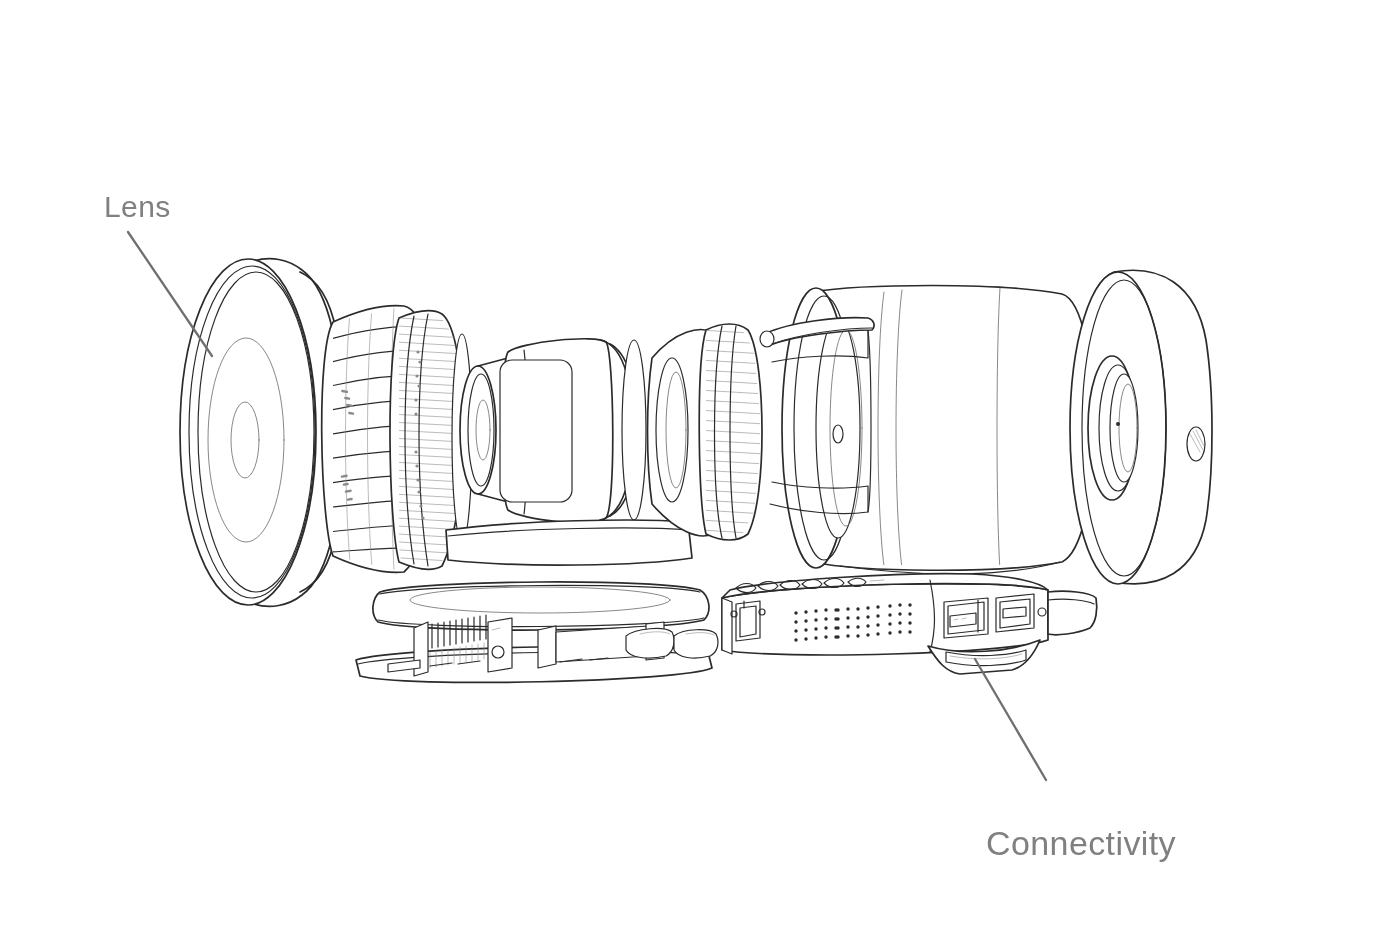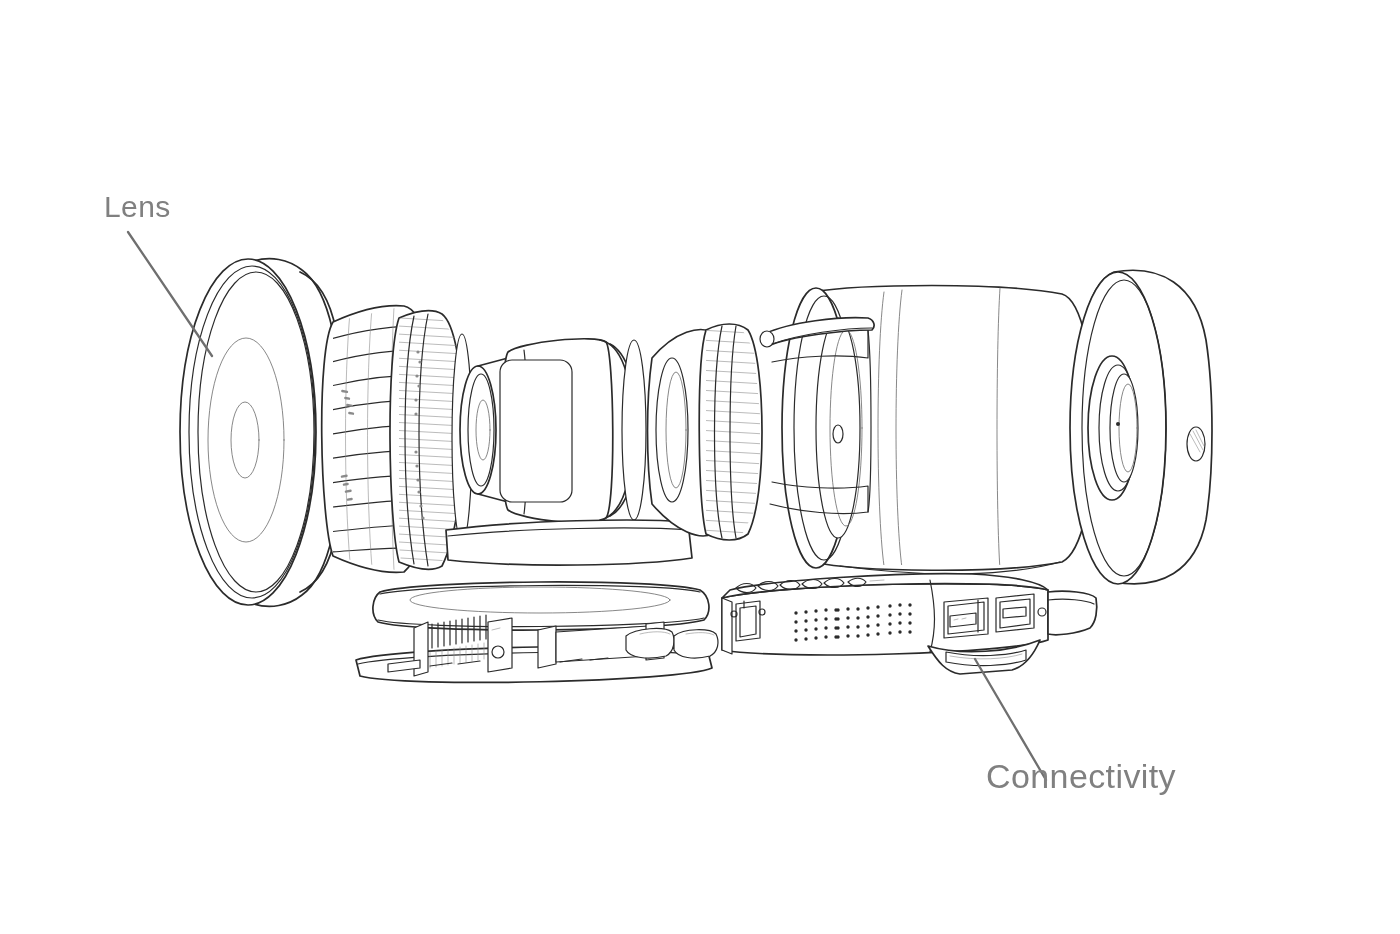--- a/index.html
+++ b/index.html
@@ -37,21 +37,21 @@
   }
   #label-lens {
     left: 72px;
     top: 190px;
     font-size: 30px;
     letter-spacing: 0.4px;
     margin-left: 32px;
   }
   #label-connectivity {
     left: 986px;
-    top: 757px;
+    top: 824px;
     font-size: 34px;
     letter-spacing: 0.4px;
   }
 </style>
 </head>
 <body>
 
 <div id="stage">
 
   <svg id="diagram" viewBox="0 0 1400 934" xmlns="http://www.w3.org/2000/svg">

